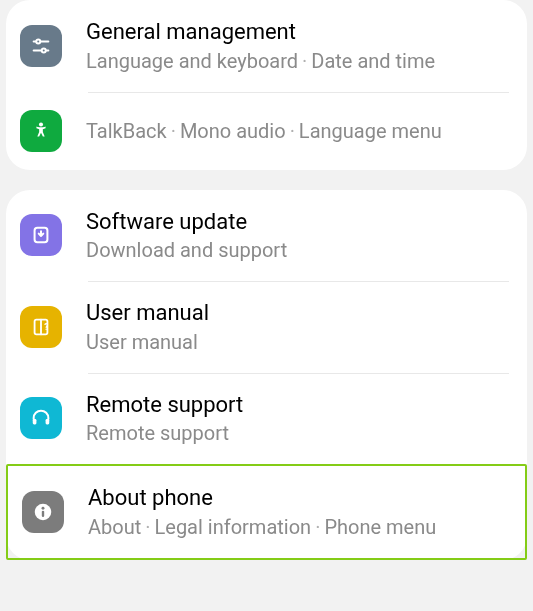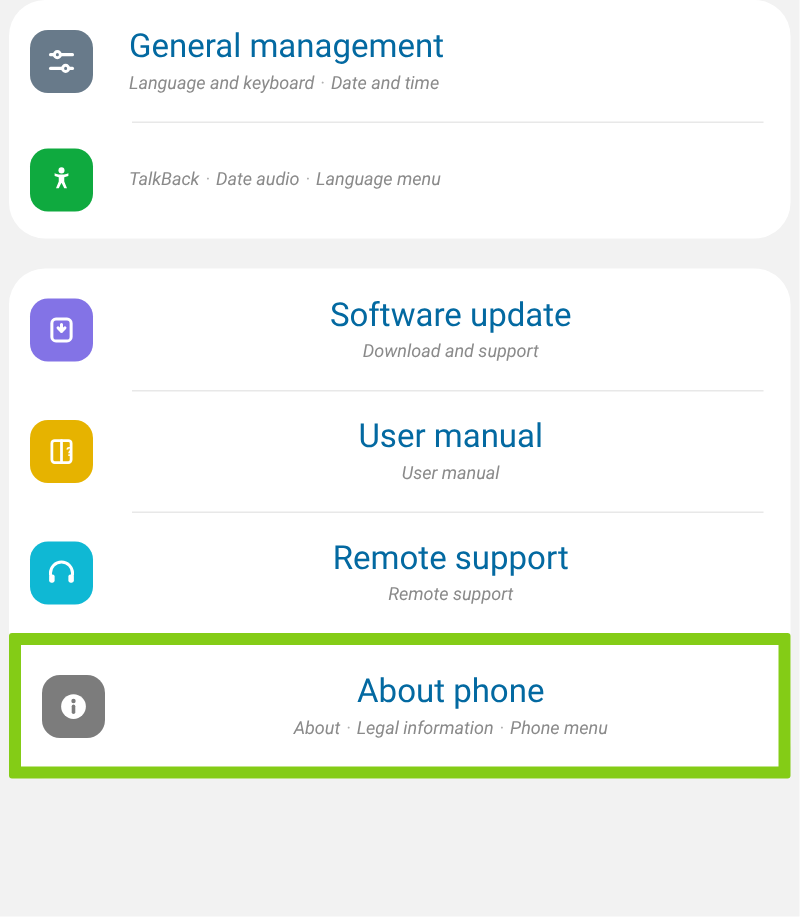--- a/index.html
+++ b/index.html
@@ -9,21 +9,21 @@
       background: #f2f2f2;
       font-family: -apple-system, BlinkMacSystemFont, 'Segoe UI', Roboto, sans-serif;
       overflow: hidden;
     }
     .card {
       background: #fff;
       border-radius: 24px;
       margin: 0 6px;
       padding: 0;
     }
-    .card + .card { margin-top: 20px; text-align: center; }
+    .card + .card { margin-top: 20px; }
     .item {
       display: flex;
       align-items: center;
       padding: 18px 12px 18px 14px;
       position: relative;
     }
     .item + .item::before {
       content: "";
       position: absolute;
       top: 0;
@@ -44,33 +44,32 @@
     }
     .icon-sliders { background: #687a8a; }
     .icon-access { background: #0faa3f; }
     .icon-update { background: #8373e6; }
     .icon-manual { background: #e6b300; }
     .icon-remote { background: #0fb8d4; }
     .icon-about  { background: #7c7c7c; }
     .text-col { flex: 1; min-width: 0; }
     .title {
       font-size: 22px;
-      color: #0369a1;
+      color: #000000;
       line-height: 1.25;
       margin-bottom: 2px;
     }
     .subtitle {
-      font-size: 12px;
+      font-size: 20px;
       color: #8a8a8a;
       line-height: 1.3;
-      font-style: italic;
     }
     .dot { color: #b0b0b0; padding: 0 4px; }
     .highlight-box {
-      border: 8px solid #84cc16;
+      border: 2px solid #84cc16;
       border-radius: 2px;
     }
     svg { display: block; }
   </style>
 </head>
 <body>
 
 <div class="card">
 
   <div class="item">
@@ -92,21 +91,21 @@
 
   <div class="item">
     <div class="icon-wrap icon-access">
       <svg width="22" height="22" viewBox="0 0 24 24" fill="#fff">
         <circle cx="12" cy="5" r="2.2"></circle>
         <path d="M12 8c-2.5 0-5-1-5-1v2l3 1v3l-2 5h2l2-4 2 4h2l-2-5v-3l3-1V7s-2.5 1-5 1z"></path>
       </svg>
     </div>
     <div class="text-col">
       <div class="subtitle">
-        <span>TalkBack</span><span class="dot">·</span><span>Date audio</span><span class="dot">·</span><span>Language menu</span>
+        <span>TalkBack</span><span class="dot">·</span><span>Mono audio</span><span class="dot">·</span><span>Language menu</span>
       </div>
     </div>
   </div>
 
 </div>
 
 <div class="card">
 
   <div class="item">
     <div class="icon-wrap icon-update">

